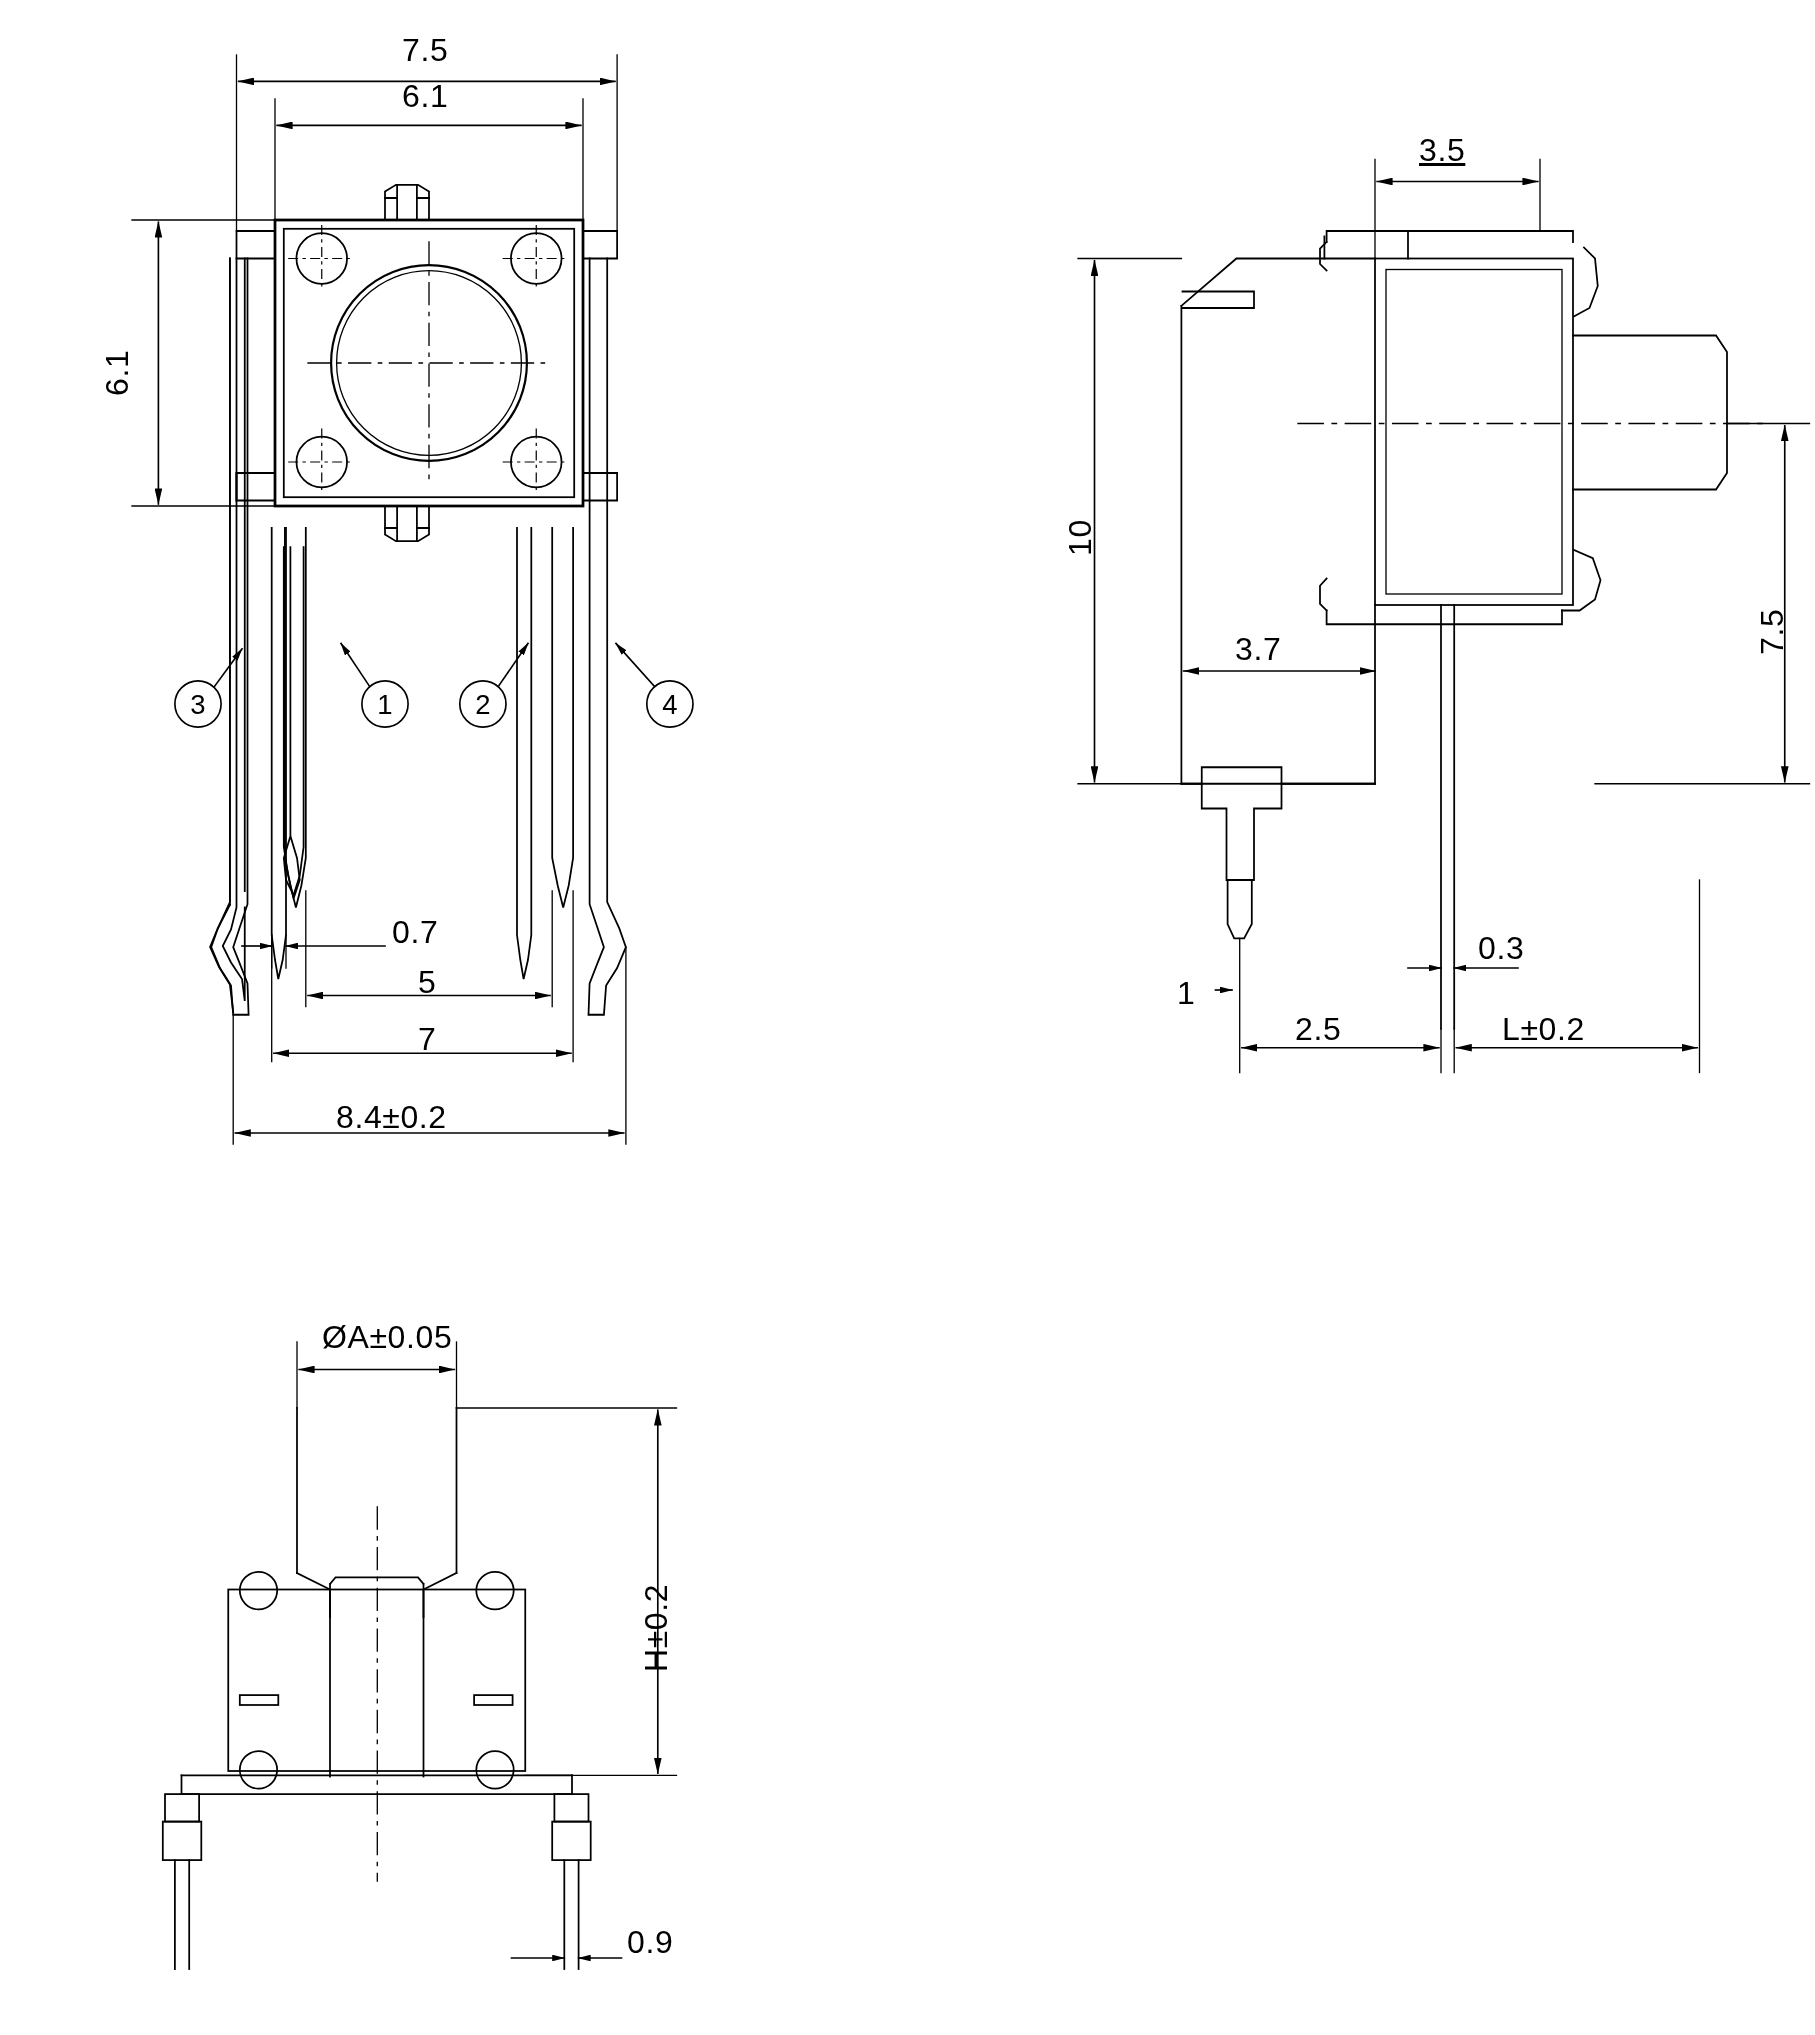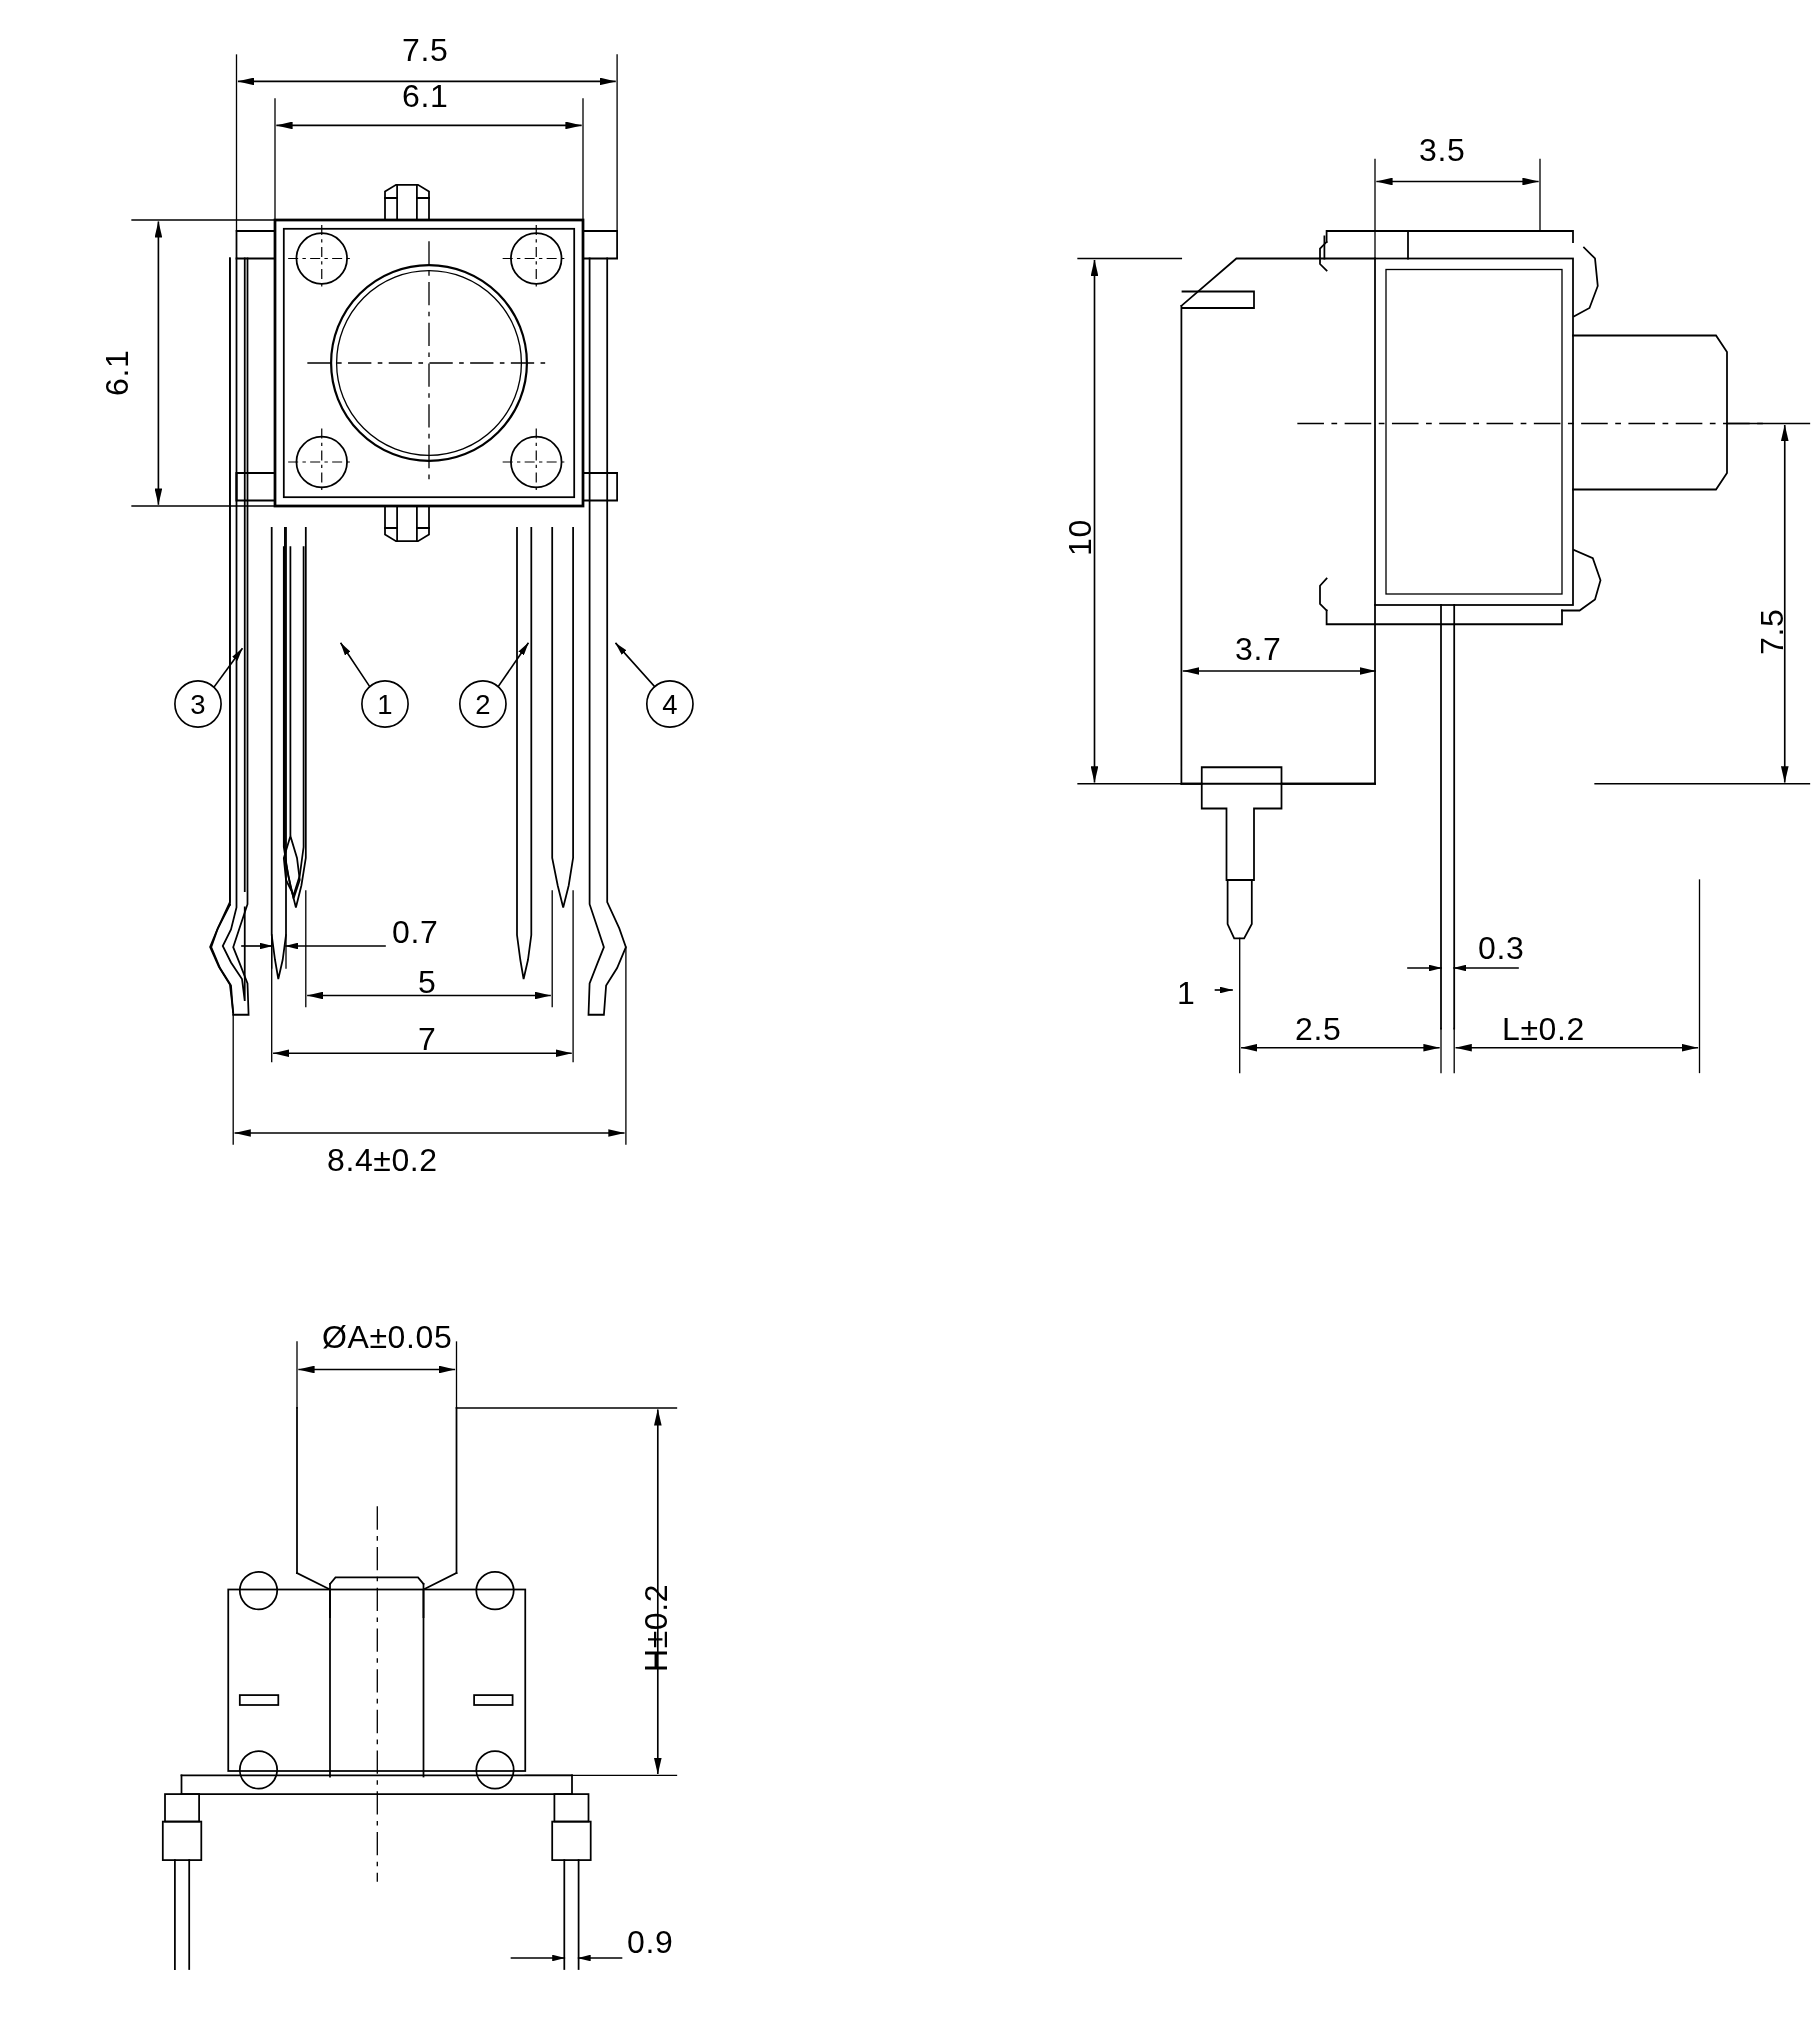--- a/index.html
+++ b/index.html
@@ -325,28 +325,28 @@
 
     </g>
   </svg>
 
   <div class="dimtext" style="left:402px; top:32px;">7.5</div>
   <div class="dimtext" style="left:402px; top:78px;">6.1</div>
   <div class="dimtext vert" style="left:99px; top:396px; transform:rotate(-90deg);">6.1</div>
   <div class="dimtext" style="left:392px; top:914px;">0.7</div>
   <div class="dimtext" style="left:418px; top:964px;">5</div>
   <div class="dimtext" style="left:418px; top:1021px;">7</div>
-  <div class="dimtext" style="left:327px; top:1099px;margin-top:43px;">8.4±0.2</div>
+  <div class="dimtext" style="left:336px; top:1099px;">8.4±0.2</div>
 
   <div class="balloonlabel" style="left:187px; top:689px; width:22px;">3</div>
   <div class="balloonlabel" style="left:374px; top:689px; width:22px;">1</div>
   <div class="balloonlabel" style="left:472px; top:689px; width:22px;">2</div>
   <div class="balloonlabel" style="left:659px; top:689px; width:22px;">4</div>
 
-  <div class="dimtext" style="left:1419px; top:132px;">3.5</div>
+  <div class="dimtext" style="left:1419px; top:132px;text-decoration:underline;">3.5</div>
   <div class="dimtext vert" style="left:1062px; top:556px; transform:rotate(-90deg);">10</div>
   <div class="dimtext" style="left:1235px; top:631px;">3.7</div>
   <div class="dimtext vert" style="left:1754px; top:655px; transform:rotate(-90deg);">7.5</div>
   <div class="dimtext" style="left:1478px; top:930px;">0.3</div>
   <div class="dimtext" style="left:1177px; top:975px;">1</div>
   <div class="dimtext" style="left:1295px; top:1011px;">2.5</div>
   <div class="dimtext" style="left:1502px; top:1011px;text-align:right;">L±0.2</div>
 
   <div class="dimtext" style="left:282px; top:1319px;margin-left:40px;">ØA±0.05</div>
   <div class="dimtext vert" style="left:638px; top:1672px; transform:rotate(-90deg);">H±0.2</div>

